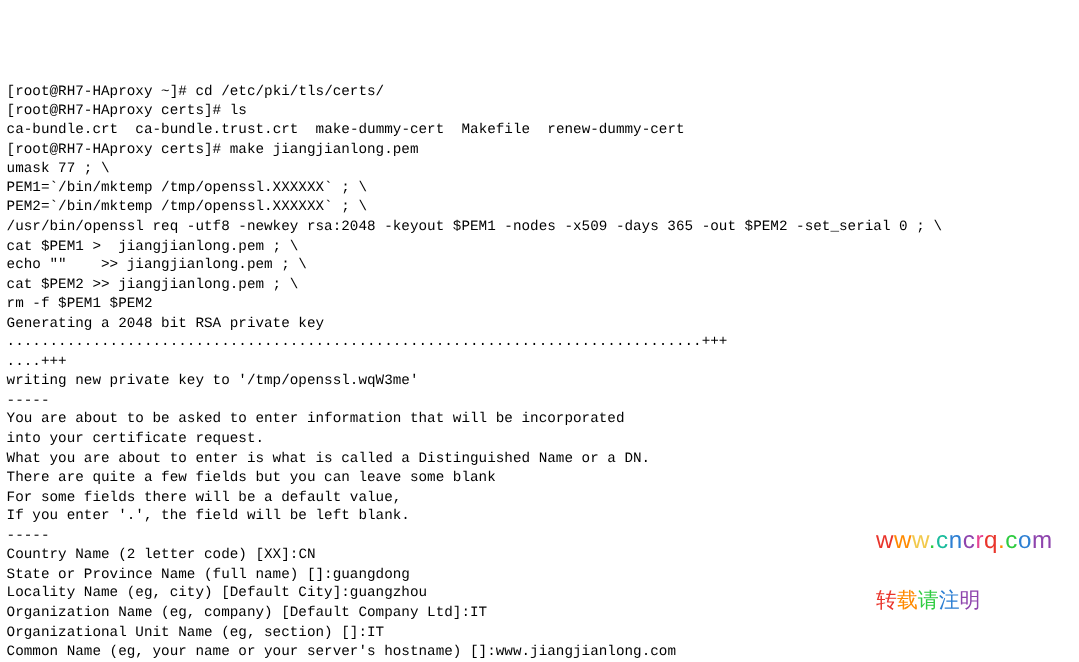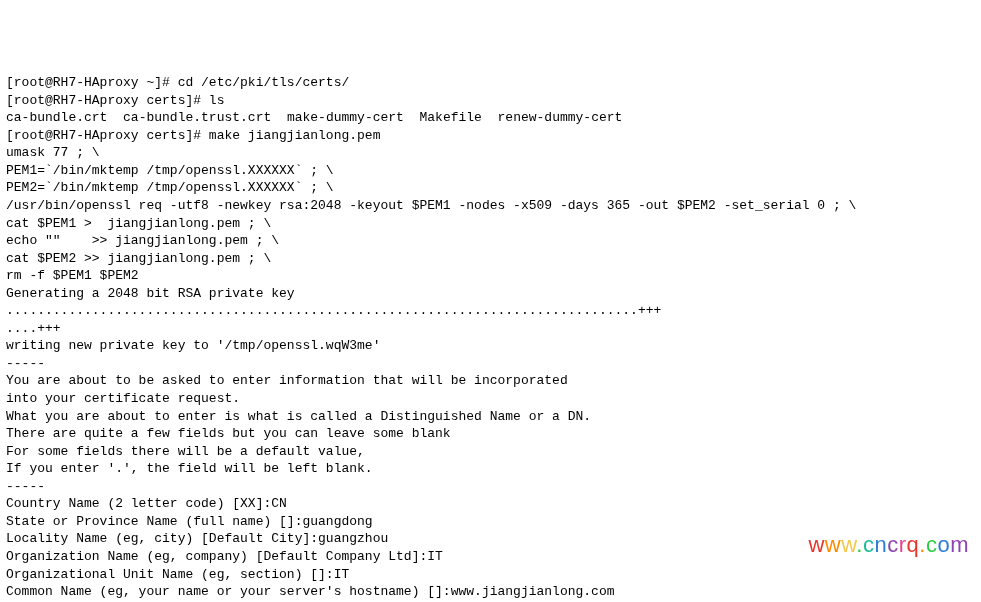--- a/index.html
+++ b/index.html
@@ -21,21 +21,21 @@
       overflow: hidden;
     }
     .line {
       display: block;
     }
     .bold {
       font-weight: normal;
     }
     .watermark {
       position: absolute;
-      right: 12px;
+      right: 24px;
       bottom: 28px;
       font-family: Arial, sans-serif;
       text-align: left;
       pointer-events: none;
       line-height: 1.2;
     }
     .watermark .url {
       font-size: 22px;
       letter-spacing: 0.5px;
     }
@@ -53,16 +53,17 @@
   </style>
 </head>
 <body>
 
 
 
 <div><span class="line"><span>[root@RH7-HAproxy ~]# </span><span>cd /etc/pki/tls/certs/</span></span><span class="line"><span>[root@RH7-HAproxy certs]# </span><span>ls</span></span><span class="line"><span class="bold">ca-bundle.crt</span>  <span class="bold">ca-bundle.trust.crt</span>  <span class="bold">make-dummy-cert</span>  <span>Makefile</span>  <span class="bold">renew-dummy-cert</span></span><span class="line"><span>[root@RH7-HAproxy certs]# </span><span>make jiangjianlong.pem</span></span><span class="line">umask 77 ; \</span><span class="line">PEM1=`/bin/mktemp /tmp/openssl.XXXXXX` ; \</span><span class="line">PEM2=`/bin/mktemp /tmp/openssl.XXXXXX` ; \</span><span class="line">/usr/bin/openssl req -utf8 -newkey rsa:2048 -keyout $PEM1 -nodes -x509 -days 365 -out $PEM2 -set_serial 0 ; \</span><span class="line">cat $PEM1 &gt;  jiangjianlong.pem ; \</span><span class="line">echo ""    &gt;&gt; jiangjianlong.pem ; \</span><span class="line">cat $PEM2 &gt;&gt; jiangjianlong.pem ; \</span><span class="line">rm -f $PEM1 $PEM2</span><span class="line">Generating a 2048 bit RSA private key</span><span class="line">.................................................................................+++</span><span class="line">....+++</span><span class="line">writing new private key to '/tmp/openssl.wqW3me'</span><span class="line">-----</span><span class="line">You are about to be asked to enter information that will be incorporated</span><span class="line">into your certificate request.</span><span class="line">What you are about to enter is what is called a Distinguished Name or a DN.</span><span class="line">There are quite a few fields but you can leave some blank</span><span class="line">For some fields there will be a default value,</span><span class="line">If you enter '.', the field will be left blank.</span><span class="line">-----</span><span class="line"><span>Country Name (2 letter code) [XX]:</span><span>CN</span></span><span class="line"><span>State or Province Name (full name) []:</span><span>guangdong</span></span><span class="line"><span>Locality Name (eg, city) [Default City]:</span><span>guangzhou</span></span><span class="line"><span>Organization Name (eg, company) [Default Company Ltd]:</span><span>IT</span></span><span class="line"><span>Organizational Unit Name (eg, section) []:</span><span>IT</span></span><span class="line"><span>Common Name (eg, your name or your server's hostname) []:</span><span>www.jiangjianlong.com</span></span><span class="line"><span>Email Address []:</span><span>admin@jiangjianlong.com</span></span></div>
 
 <div class="watermark">
   <div class="url"><span class="c-red">w</span><span class="c-orange">w</span><span class="c-yellow">w</span><span class="c-green">.</span><span class="c-teal">c</span><span class="c-blue">n</span><span class="c-purple">c</span><span class="c-pink">r</span><span class="c-red">q</span><span class="c-orange">.</span><span class="c-green">c</span><span class="c-blue">o</span><span class="c-purple">m</span></div>
+  <div class="sub"><span class="c-red">转</span><span class="c-orange">载</span><span class="c-green">请</span><span class="c-blue">注</span><span class="c-purple">明</span></div>
 </div>
 
 
 
 
 </body></html>

